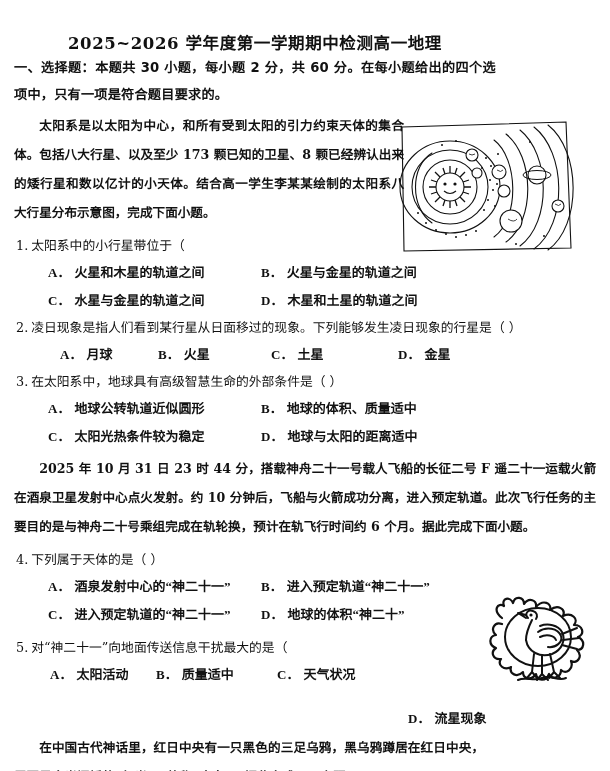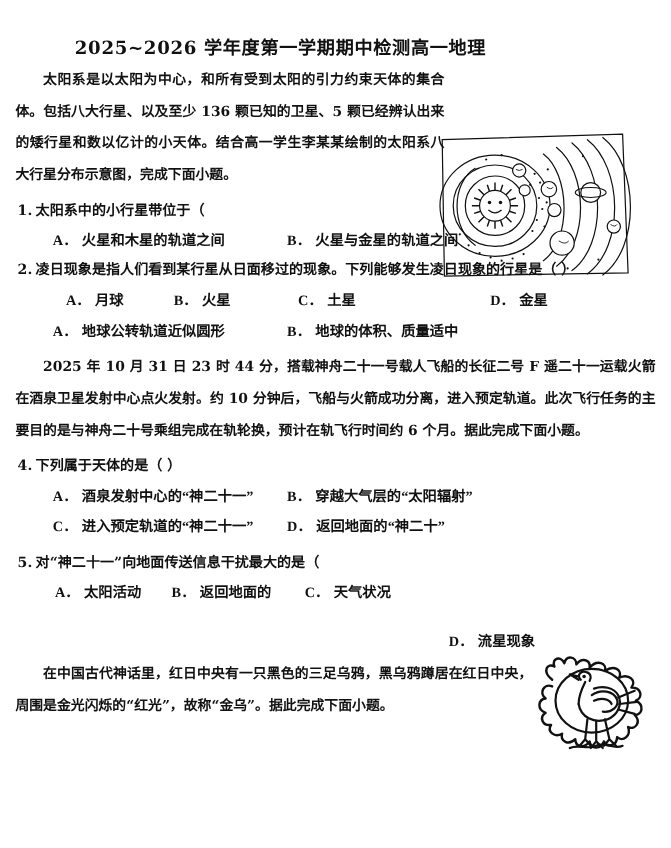--- a/index.html
+++ b/index.html
@@ -67,21 +67,21 @@
   .passage.full { width: 582px; }
   .passage.mid { width: 470px; }
 
   
   .question {
     font-size: 12.8px;
     line-height: 26px;
     margin: 0;
     padding-left: 2px;
     font-family: "DejaVu Serif", "Liberation Serif", serif;
-    font-weight: 700;
+    font-weight: 400;
     white-space: nowrap;
   }
   .q-num { margin-right: 3px; }
 
   .options {
     display: block;
     line-height: 28px;
     font-size: 13px;
     font-family: Liberation Serif, serif;
     font-weight: 600;
@@ -91,21 +91,21 @@
     display: inline-block;
     vertical-align: top;
   }
   
   .opts-2 .opt { width: 213px; }
   .opts-2 .opt:first-child { margin-left: 34px; }
   
   .opts-4 .opt-a { margin-left: 46px; width: 98px; }
   .opts-4 .opt-b { width: 113px; }
   .opts-4 .opt-c { width: 127px; }
-  .opts-4 .opt-d { width: 100px; text-align: right; }
+  .opts-4 .opt-d { width: 100px; }
   
   .opts-4w .opt-a { margin-left: 36px; width: 106px; }
   .opts-4w .opt-b { width: 121px; }
   .opts-4w .opt-c { width: 131px; }
   .opts-4w .opt-d { width: 100px; margin-top: 44px; }
 
   .opt-letter { margin-right: 4px; }
 
   
   .figure-solar {
@@ -127,24 +127,25 @@
   .spacer-6 { height: 6px; }
   .spacer-3 { height: 3px; }
 </style>
 </head>
 <body>
 
 <div class="page">
 
   <h1 class="exam-title">2025~2026 学年度第一学期期中检测高一地理</h1>
 
+  <p class="instruction block">一、选择题：本题共 30 小题，每小题 2 分，共 60 分。在每小题给出的四个选项中，只有一项是符合题目要求的。</p>
 
   <div class="spacer-3"></div>
 
-  <p class="passage narrow">太阳系是以太阳为中心，和所有受到太阳的引力约束天体的集合体。包括八大行星、以及至少 136 颗已知的卫星、5 颗已经辨认出来的矮行星和数以亿计的小天体。结合高一学生李某某绘制的太阳系八大行星分布示意图，完成下面小题。</p>
+  <p class="passage narrow">太阳系是以太阳为中心，和所有受到太阳的引力约束天体的集合体。包括八大行星、以及至少 173 颗已知的卫星、8 颗已经辨认出来的矮行星和数以亿计的小天体。结合高一学生李某某绘制的太阳系八大行星分布示意图，完成下面小题。</p>
 
   <div class="figure-solar">
     <svg viewBox="0 0 176 136" width="176" height="136" xmlns="http://www.w3.org/2000/svg">
       <g fill="none" stroke="#111" stroke-width="1.1" stroke-linecap="round">
 
         <path d="M4,9 L168,4 L173,130 L6,133 Z"></path>
 
         <path d="M34,35 C12,48 12,90 34,105"></path>
         <ellipse cx="52" cy="69" rx="27" ry="27"></ellipse>
         <ellipse cx="52" cy="69" rx="38" ry="37"></ellipse>
@@ -215,55 +216,64 @@
   </div>
 
   <div class="spacer-6"></div>
 
   <p class="question">
     <span class="q-num">1.</span><span>太阳系中的小行星带位于（</span>
   </p>
   <div class="options opts-2">
     <span class="opt"><span class="opt-letter">A．</span><span>火星和木星的轨道之间</span></span><span class="opt"><span class="opt-letter">B．</span><span>火星与金星的轨道之间</span></span>
   </div>
+  <div class="options opts-2">
+    <span class="opt"><span class="opt-letter">C．</span><span>水星与金星的轨道之间</span></span><span class="opt"><span class="opt-letter">D．</span><span>木星和土星的轨道之间</span></span>
+  </div>
 
   <p class="question">
     <span class="q-num">2.</span><span>凌日现象是指人们看到某行星从日面移过的现象。下列能够发生凌日现象的行星是（  ）</span>
   </p>
   <div class="options opts-4">
     <span class="opt opt-a"><span class="opt-letter">A．</span><span>月球</span></span><span class="opt opt-b"><span class="opt-letter">B．</span><span>火星</span></span><span class="opt opt-c"><span class="opt-letter">C．</span><span>土星</span></span><span class="opt opt-d"><span class="opt-letter">D．</span><span>金星</span></span>
   </div>
 
+  <p class="question">
+    <span class="q-num">3.</span><span>在太阳系中，地球具有高级智慧生命的外部条件是（  ）</span>
+  </p>
   <div class="options opts-2">
     <span class="opt"><span class="opt-letter">A．</span><span>地球公转轨道近似圆形</span></span><span class="opt"><span class="opt-letter">B．</span><span>地球的体积、质量适中</span></span>
   </div>
+  <div class="options opts-2">
+    <span class="opt"><span class="opt-letter">C．</span><span>太阳光热条件较为稳定</span></span><span class="opt"><span class="opt-letter">D．</span><span>地球与太阳的距离适中</span></span>
+  </div>
 
   <div class="spacer-3"></div>
 
   <p class="passage full">2025 年 10 月 31 日 23 时 44 分，搭载神舟二十一号载人飞船的长征二号 F 遥二十一运载火箭在酒泉卫星发射中心点火发射。约 10 分钟后，飞船与火箭成功分离，进入预定轨道。此次飞行任务的主要目的是与神舟二十号乘组完成在轨轮换，预计在轨飞行时间约 6 个月。据此完成下面小题。</p>
 
   <div class="spacer-6"></div>
 
   <p class="question">
     <span class="q-num">4.</span><span>下列属于天体的是（  ）</span>
   </p>
   <div class="options opts-2">
-    <span class="opt"><span class="opt-letter">A．</span><span>酒泉发射中心的“神二十一”</span></span><span class="opt"><span class="opt-letter">B．</span><span>穿越大气层的“太阳辐射”</span></span>
-  </div>
-  <div class="options opts-2">
-    <span class="opt"><span class="opt-letter">C．</span><span>进入预定轨道的“神二十一”</span></span><span class="opt"><span class="opt-letter">D．</span><span>返回地面的“神二十”</span></span>
+    <span class="opt"><span class="opt-letter">A．</span><span>酒泉发射中心的“神二十一”</span></span><span class="opt"><span class="opt-letter">B．</span><span>进入预定轨道“神二十一”</span></span>
+  </div>
+  <div class="options opts-2">
+    <span class="opt"><span class="opt-letter">C．</span><span>进入预定轨道的“神二十一”</span></span><span class="opt"><span class="opt-letter">D．</span><span>地球的体积“神二十”</span></span>
   </div>
 
   <div class="spacer-6"></div>
 
   <p class="question">
     <span class="q-num">5.</span><span>对“神二十一”向地面传送信息干扰最大的是（</span>
   </p>
   <div class="options opts-4w">
-    <span class="opt opt-a"><span class="opt-letter">A．</span><span>太阳活动</span></span><span class="opt opt-b"><span class="opt-letter">B．</span><span>返回地面的</span></span><span class="opt opt-c"><span class="opt-letter">C．</span><span>天气状况</span></span><span class="opt opt-d"><span class="opt-letter">D．</span><span>流星现象</span></span>
+    <span class="opt opt-a"><span class="opt-letter">A．</span><span>太阳活动</span></span><span class="opt opt-b"><span class="opt-letter">B．</span><span>质量适中</span></span><span class="opt opt-c"><span class="opt-letter">C．</span><span>天气状况</span></span><span class="opt opt-d"><span class="opt-letter">D．</span><span>流星现象</span></span>
   </div>
 
   <p class="passage mid">在中国古代神话里，红日中央有一只黑色的三足乌鸦，黑乌鸦蹲居在红日中央，周围是金光闪烁的“红光”，故称“金乌”。据此完成下面小题。</p>
 
   <div class="figure-crow">
     <svg viewBox="0 0 122 100" width="122" height="100" xmlns="http://www.w3.org/2000/svg">
 
       <g fill="none" stroke="#111" stroke-width="2.2" stroke-linecap="round" stroke-linejoin="round">
         <path d="M20,26 C10,18 16,10 22,14 C19,6 28,4 31,11 C33,3 42,5 42,12
                  C47,5 55,8 54,15 C61,7 70,11 68,18 C76,12 84,17 81,24

